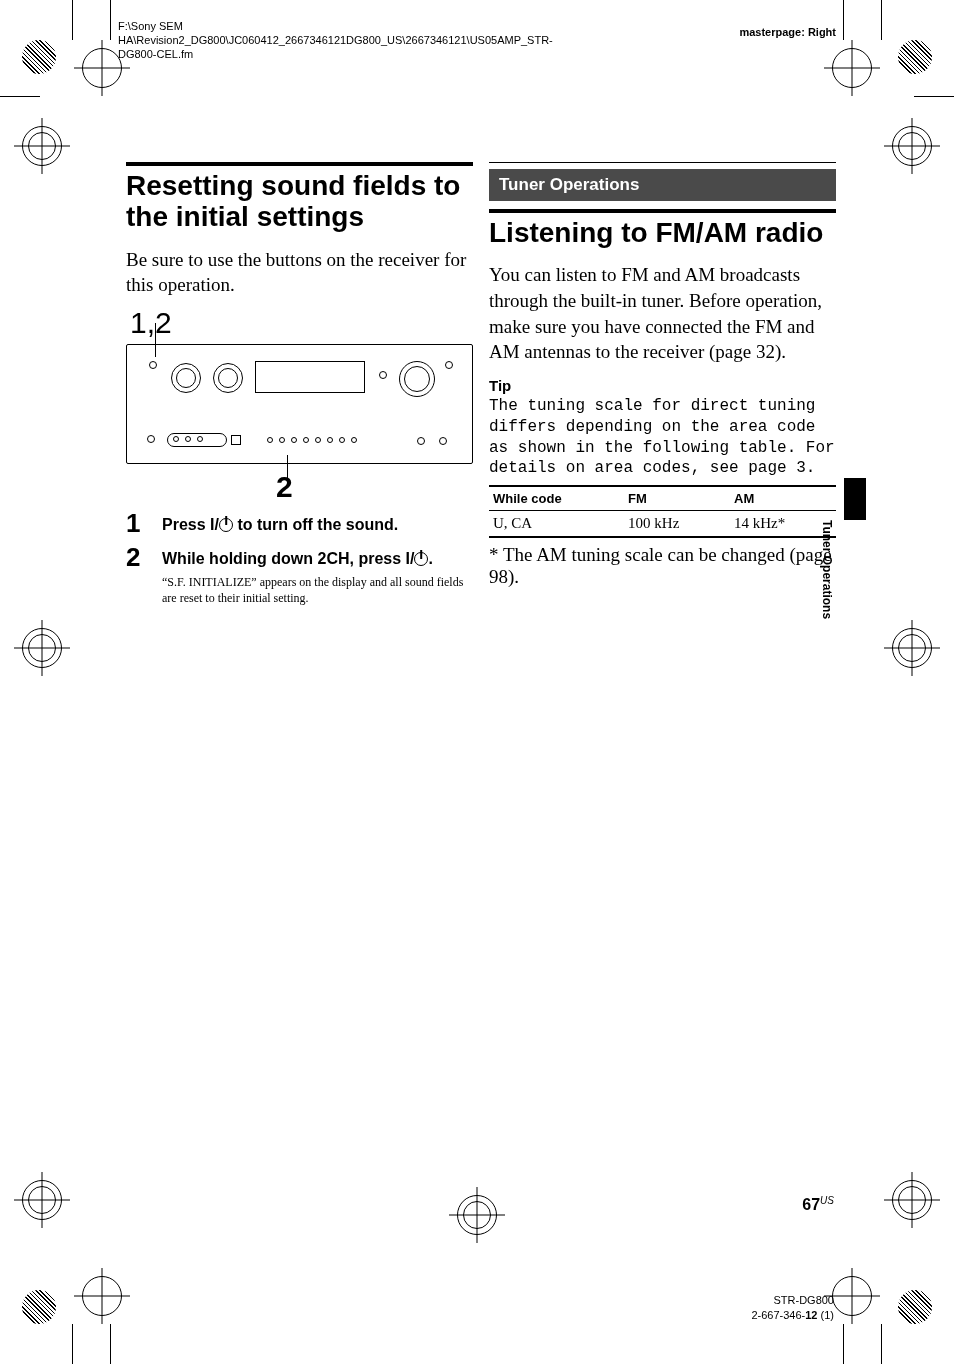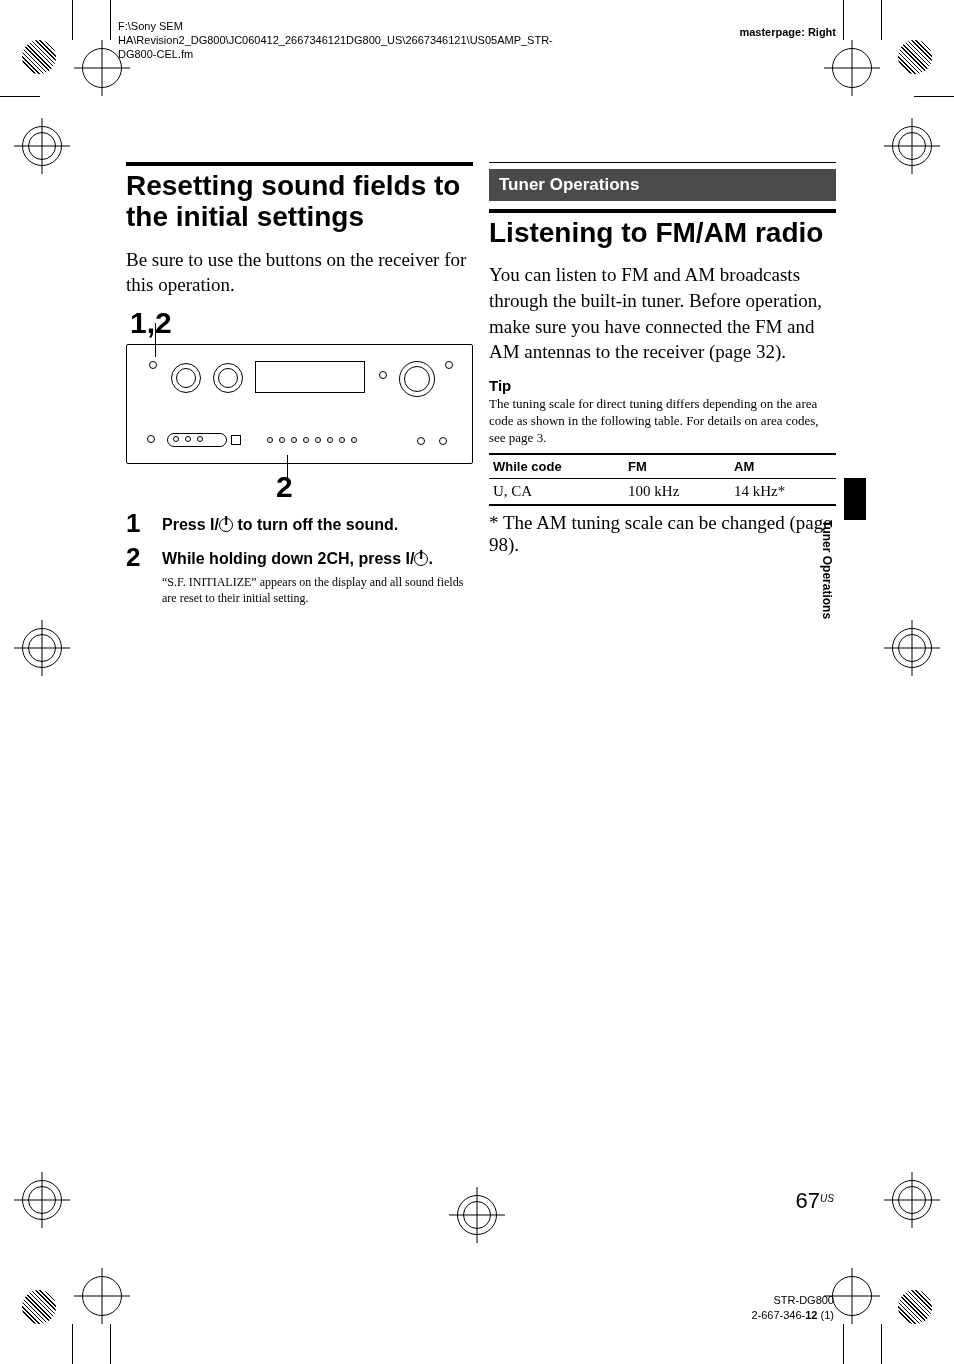--- a/index.html
+++ b/index.html
@@ -82,21 +82,21 @@
     text-align: right;
     line-height: 1.3;
   }
   .page-num {
     position: absolute;
     right: 120px;
     bottom: 150px;
     font-family: Arial, Helvetica, sans-serif;
     font-size: 16px;
   }
-  .page-num .big { font-weight: normal; font-size: 22px; }
+  .page-num .big { font-weight: bold; font-size: 16px; }
   .page-num .sup { font-size: 10px; vertical-align: super; font-style: italic; }
 
   
   .sidetab-black {
     position: absolute;
     right: 88px;
     top: 478px;
     width: 22px;
     height: 42px;
     background: #000;
@@ -137,37 +137,37 @@
   .body {
     font-size: 19px;
     line-height: 1.35;
   }
   .tip-label {
     font-family: Arial, Helvetica, sans-serif;
     font-weight: bold;
     font-size: 15px;
     margin: 12px 0 2px 0;
   }
-  .small { font-size: 13px; line-height: 1.3; }
+  .small { font-size: 16px; line-height: 1.3; font-family: Liberation Mono, monospace; }
 
   
   .chapter-bar {
     background: #4a4a4a;
     color: #fff;
     font-family: Arial, Helvetica, sans-serif;
     font-weight: bold;
     font-size: 17px;
     padding: 6px 10px;
     margin-bottom: 8px;
   }
 
   
   .callout-big {
     font-family: Arial, Helvetica, sans-serif;
-    font-weight: bold;
+    font-weight: normal;
     font-size: 30px;
     margin: 8px 0 2px 4px;
   }
   .steps { margin-top: 6px; }
   .step { display: flex; gap: 10px; margin-bottom: 8px; }
   .step .num {
     font-family: Arial, Helvetica, sans-serif;
     font-weight: bold;
     font-size: 26px;
     line-height: 1;

